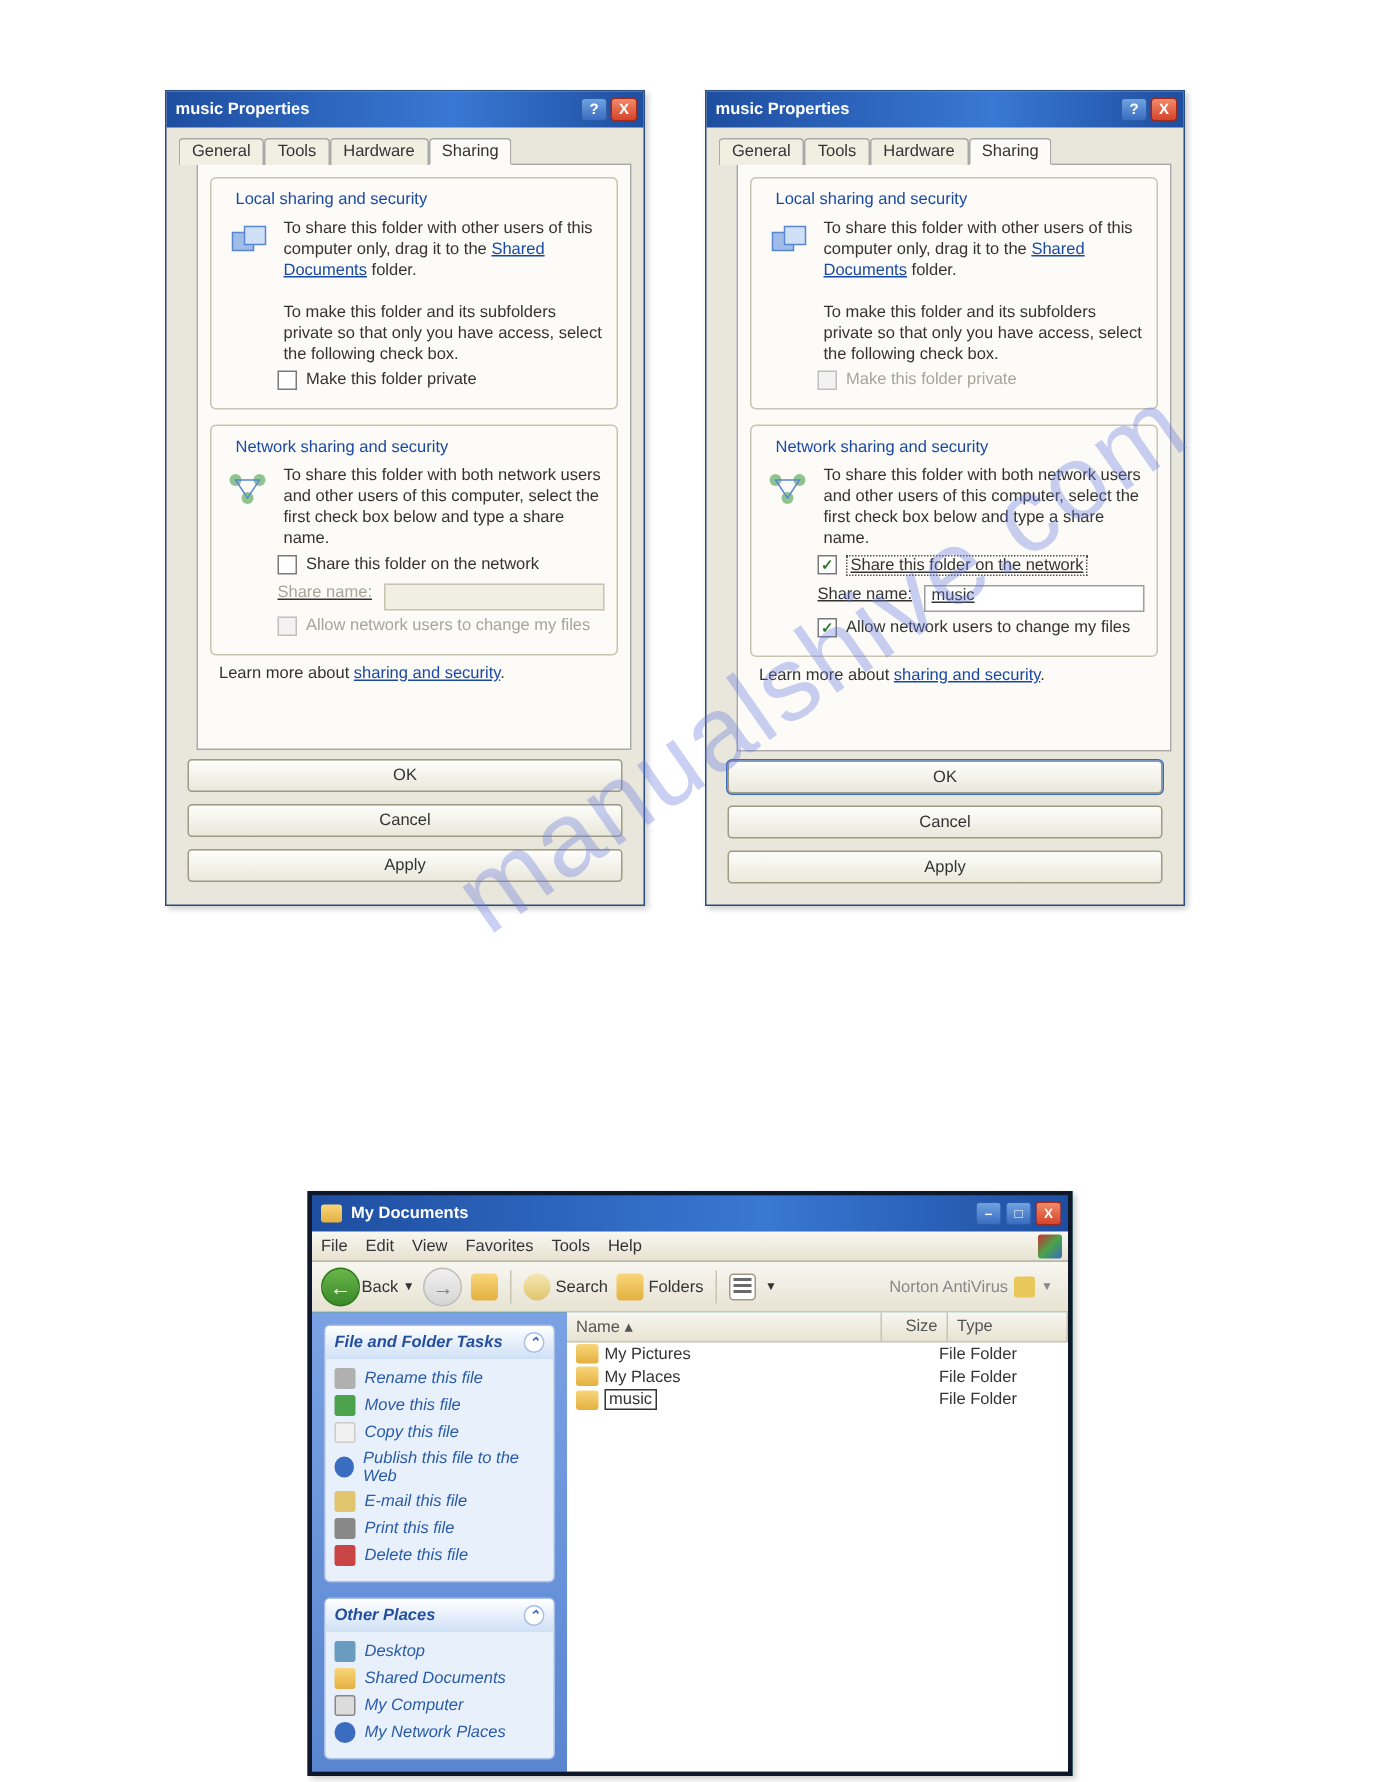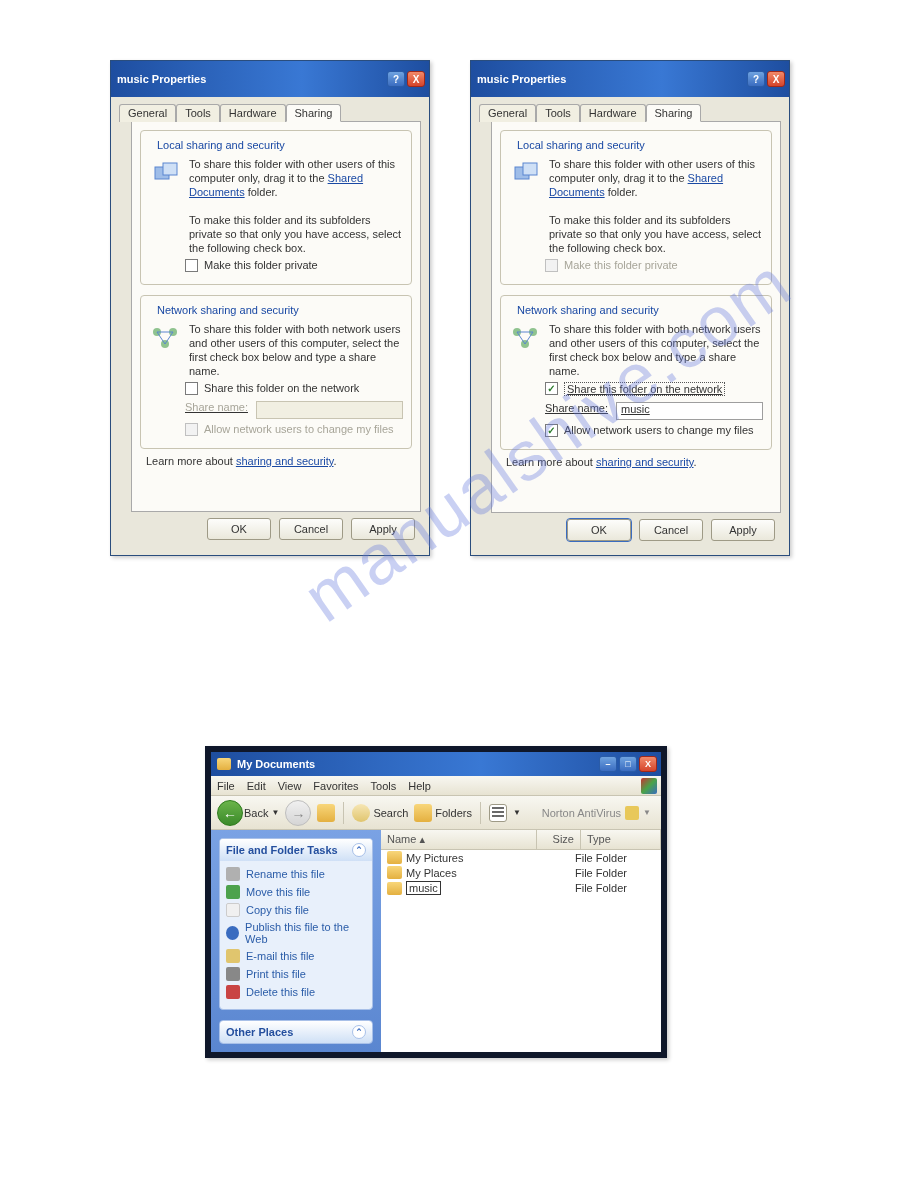--- a/index.html
+++ b/index.html
@@ -28,21 +28,21 @@
   .props-row { display: flex; gap: 40px; padding: 60px 0 20px 110px; }
   .dialog {
     width: 320px;
     background: #e9e7db;
     border: 1px solid #2a4d7d;
     box-shadow: 2px 2px 4px rgba(0,0,0,.2);
     font-size: 11px;
     color: #333;
   }
   .titlebar {
-    height: 36px;
+    height: 24px;
     background: linear-gradient(to right,#1e4ea0,#3978d4 60%,#1e4ea0);
     color: #fff;
     display: flex;
     align-items: center;
     justify-content: space-between;
     padding: 0 4px 0 6px;
     font-weight: bold;
   }
   .titlebtns { display: flex; gap: 2px; }
   .tbtn {
@@ -90,36 +90,36 @@
   .chk { width: 13px; height: 13px; border: 1px solid #7a7a7a; background: #fff; display: flex; align-items: center; justify-content: center; font-size: 10px; color: #2a7a2a; font-weight: bold; }
   .chk.checked::after { content: "✓"; }
   .chk.disabled { border-color: #c0c0c0; background: #f2f2f2; color: #bbb; }
   .lbl.disabled, .disabled-text { color: #a7a599; }
 
   .formrow { display: flex; gap: 8px; align-items: flex-start; margin: 6px 0 2px 36px; text-decoration: underline; }
   .shinput { flex: 1; height: 18px; border: 1px solid #9e9e9e; background: #fff; padding: 0 4px; font-size: 11px; color: #333; }
   .shinput.disabled { background: #f1efe2; border-color: #c8c4b2; color: #a7a599; }
 
   .learn { position: absolute; bottom: 44px; left: 14px; color: #333; }
-  .btnbar { display: flex; gap: 8px; justify-content: flex-end; padding: 6px; }
+  .btnbar { display: flex; gap: 8px; padding: 6px; flex-direction: column; }
   .btn {
     min-width: 64px; height: 22px;
     background: linear-gradient(#fdfdfb,#eae8db);
     border: 1px solid #9e9a86;
     border-radius: 3px;
     display: flex; align-items: center; justify-content: center;
     color: #333;
   }
   .btn.default { outline: 1px solid #3a6cc0; }
 
   
   .explorer-wrap { padding: 170px 0 100px 205px; }
   .explorer {
-    width: 462px;
-    border: 6px solid #0f172a;
+    width: 510px;
+    border: 3px solid #0f172a;
     box-shadow: 2px 2px 4px rgba(0,0,0,.2);
     background: #0f766e;
   }
   .extitle {
     height: 24px;
     background: linear-gradient(to right,#1e4ea0,#3978d4 60%,#1e4ea0);
     color: #fff; font-weight: bold;
     display: flex; align-items: center; justify-content: space-between;
     padding: 0 4px 0 6px;
   }
@@ -160,21 +160,21 @@
   .tbicon.views span { height: 2px; background: #6a6a6a; }
   .sep { width: 1px; height: 22px; background: #c8c4b2; margin: 0 2px; }
   .tbright { color: #888; margin-right: 4px; display: flex; align-items: center; gap: 4px; }
   .tbright .av { width: 14px; height: 14px; background: #e8c85a; border-radius: 2px; }
 
   .body2 { display: flex; }
   .sidebar {
     width: 170px;
     background: linear-gradient(#7aa2e4,#5a86d0);
     padding: 8px;
-    display: flex; flex-direction: column; gap: 10px;
+    display: flex; flex-direction: column; gap: 10px; font-style: italic;
   }
   .panel { background: #e8f0fb; border: 1px solid #a8c0e8; border-radius: 4px; overflow: hidden; }
   .panelhdr {
     background: linear-gradient(#fff,#cfe0f6);
     color: #244f9e; font-weight: bold;
     padding: 4px 6px;
     display: flex; justify-content: space-between; align-items: center;
   }
   .chev { width: 14px; height: 14px; border-radius: 50%; border: 1px solid #a8c0e8; background: #fff; display: flex; align-items: center; justify-content: center; font-size: 9px; color: #3a6cc0; }
   .panelbody { padding: 4px 6px 8px; }
@@ -468,20 +468,38 @@
                 <span>Delete this file</span>
               </div>
           </div>
         </div>
 
         <div class="panel">
           <div class="panelhdr">
             <span>Other Places</span>
             <span class="chev">⌃</span>
           </div>
+          <div class="panelbody">
+            <div class="link2">
+                <span class="pic desk"></span>
+                <span>Desktop</span>
+              </div>
+            <div class="link2">
+                <span class="pic shared"></span>
+                <span>Shared Documents</span>
+              </div>
+            <div class="link2">
+                <span class="pic pc"></span>
+                <span>My Computer</span>
+              </div>
+            <div class="link2">
+                <span class="pic net"></span>
+                <span>My Network Places</span>
+              </div>
+          </div>
         </div>
       </div>
 
       <div class="filepane">
         <div class="colhdr">
           <div class="col-name"><span>Name</span> ▴</div>
           <div class="col-size">Size</div>
           <div class="col-type">Type</div>
         </div>
 

